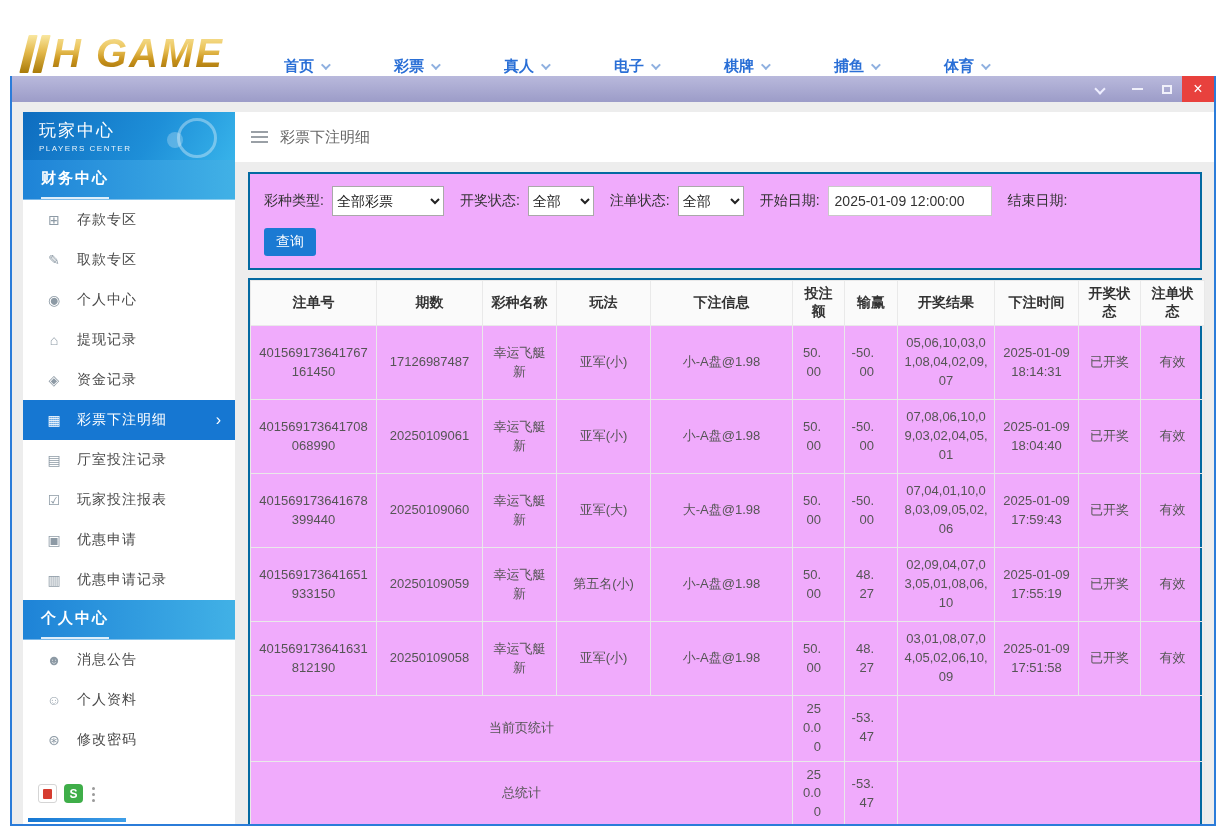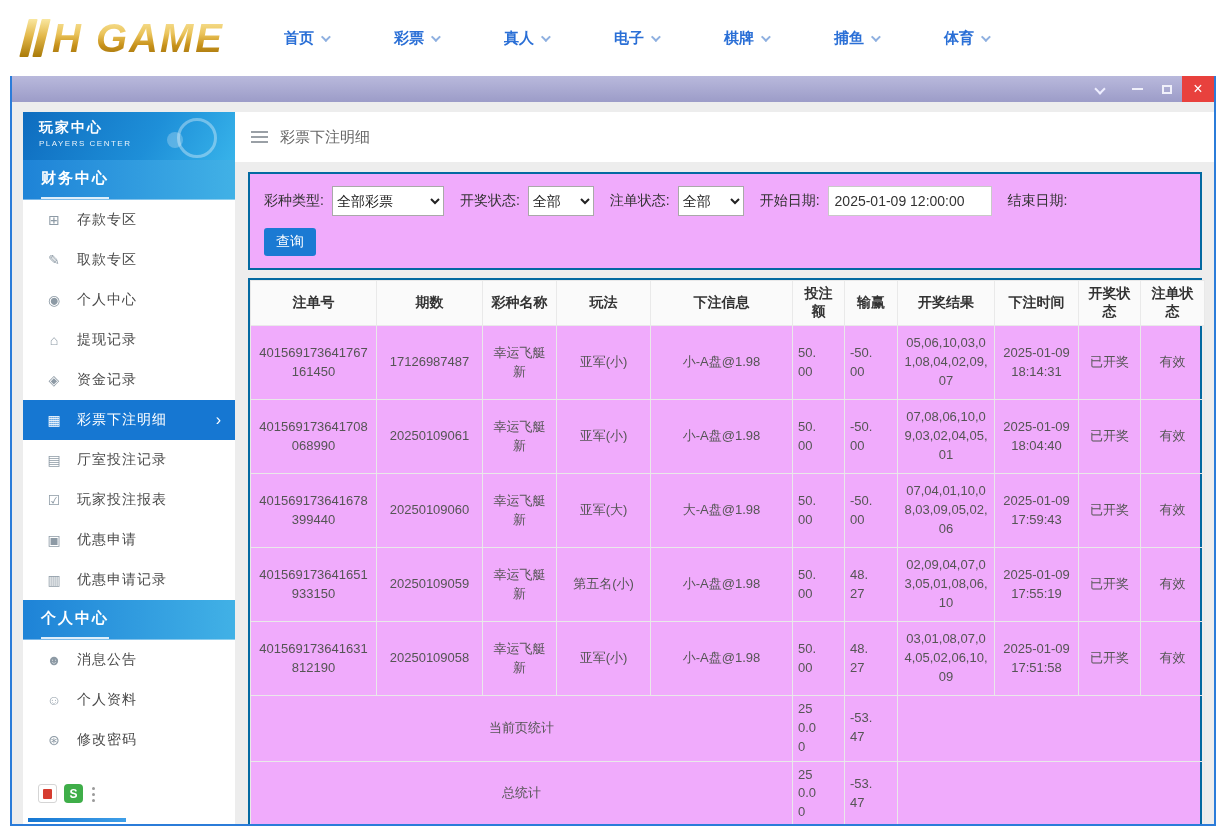--- a/index.html
+++ b/index.html
@@ -1,20 +1,20 @@
 <!DOCTYPE html>
 <html><head>
 <meta charset="utf-8">
 <style>
   * { margin:0; padding:0; box-sizing:border-box; }
   html,body { width:1216px; height:826px; overflow:hidden; background:#fff;
     font-family:"Liberation Sans","DejaVu Sans",sans-serif; }
 
   
-  .topbar { height:76px; display:flex; align-items:center; padding:0 24px; background:#fff; }
+  .topbar { height:76px; display:flex; align-items:flex-end; padding:0 24px; background:#fff; }
   .logo { display:flex; align-items:center; }
   .logo-mark { display:inline-flex; gap:4px; transform:skewX(-14deg); margin-right:6px; }
   .logo-mark i { display:block; width:9px; height:38px;
     background:linear-gradient(180deg,#f9e7a0,#e3b84a 45%,#a97a08); border-radius:1px; }
   .logo-text { font-size:40px; font-weight:800; font-style:italic; letter-spacing:2px;
     background:linear-gradient(180deg,#fbeaa6 0%,#eac35a 40%,#c8921a 65%,#96690a 100%);
     -webkit-background-clip:text; background-clip:text; color:transparent; }
   .topnav { display:flex; margin-left:60px; gap:66px; }
   .nav-item { display:flex; align-items:center; gap:7px; cursor:pointer;
     color:#2a6fd6; font-size:15px; font-weight:bold; }
@@ -38,21 +38,21 @@
   .workspace { flex:1; background:#ededed; display:flex; padding:10px 0 0 11px; overflow:hidden; }
 
   
   .sidebar { width:212px; background:#fff; display:flex; flex-direction:column; flex-shrink:0; }
   .side-head { height:48px; background:linear-gradient(120deg,#0e6cbf 0%,#1e8fd8 60%,#37b3ea 100%);
     padding:7px 0 0 16px; position:relative; overflow:hidden; }
   .side-head::before { content:""; position:absolute; right:18px; top:6px; width:34px; height:34px;
     border-radius:50%; border:3px solid rgba(255,255,255,.35); }
   .side-head::after { content:""; position:absolute; right:52px; top:20px; width:16px; height:16px;
     border-radius:50%; background:rgba(255,255,255,.25); }
-  .side-title { color:#fff; font-size:14px; font-weight:bold; letter-spacing:2px; display:block; }
+  .side-title { color:#fff; font-size:17px; font-weight:normal; letter-spacing:2px; display:block; }
   .side-sub { color:rgba(255,255,255,.9); font-size:8px; letter-spacing:1.5px; display:block; margin-top:2px; }
   .sec { height:40px; background:linear-gradient(90deg,#1e83d7,#41b1e6); display:flex; align-items:center;
     padding-left:18px; border-bottom:1px solid rgba(255,255,255,.4); }
   .sec span { color:#fff; font-size:15px; font-weight:bold; letter-spacing:2px;
     border-bottom:2px solid rgba(255,255,255,.85); padding-bottom:9px; margin-bottom:-9px; }
   .mi { height:40px; display:flex; align-items:center; padding:0 14px 0 22px; cursor:pointer; background:#fff; }
   .mi-ic { width:18px; font-size:14px; color:#8d9aa5; margin-right:14px; text-align:center; }
   .mi-lb { font-size:14px; color:#4a4a4a; letter-spacing:1px; }
   .mi.active { background:#1677d2; }
   .mi.active .mi-ic, .mi.active .mi-lb { color:#fff; }
@@ -80,21 +80,21 @@
   .btn-primary { width:52px; height:28px; background:#1b7ad3; color:#fff; border:none; border-radius:3px;
     font-size:14px; cursor:pointer; font-family:"Liberation Sans","DejaVu Sans",sans-serif; }
 
   .table-card { margin-bottom:8px; }
   table { width:100%; border-collapse:collapse; table-layout:fixed; }
   th,td { border:1px solid #e9e9e9; text-align:center; vertical-align:middle; word-break:break-all; padding:4px 5px; }
   th { height:42px; font-size:14px; color:#333; background:#fafafa; font-weight:bold; }
   td { font-size:13px; color:#555; line-height:1.45; }
   tr.data { height:74px; }
   tr.summary { height:37px; }
-  td.num { text-align:left; padding-right:23px; }
+  td.num { text-align:right; padding-right:23px; }
   .sum-label { font-size:13px; color:#555; }
 
   .pager-card { height:46px; background:#fafafa; border:1px solid #e9e9e9; display:flex;
     align-items:center; justify-content:space-between; padding:0 16px; }
   .page-size { font-size:13px; color:#777; }
   .pager { display:flex; align-items:center; gap:10px; font-size:14px; }
   .pg-link { color:#2a6fd6; cursor:pointer; text-decoration:none; }
   .pg-cur { width:22px; height:22px; background:#8391d8; color:#fff; display:flex; align-items:center;
     justify-content:center; border-radius:2px; font-size:13px; }
   .pg-text { color:#555; }

